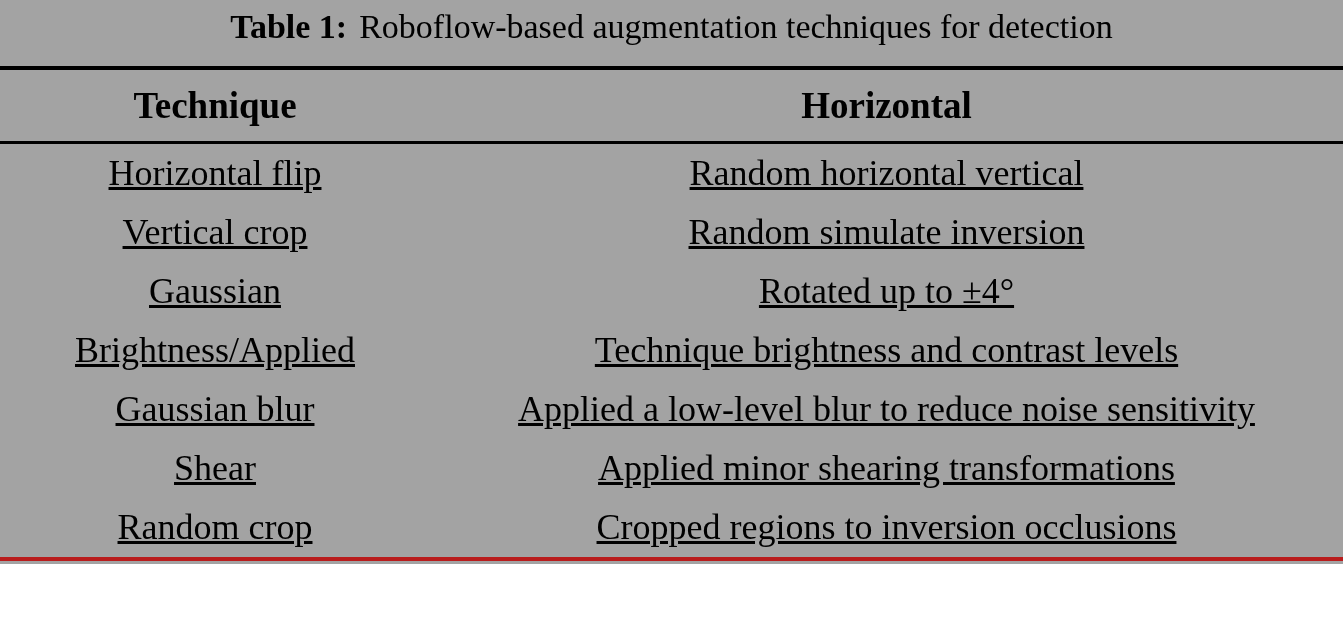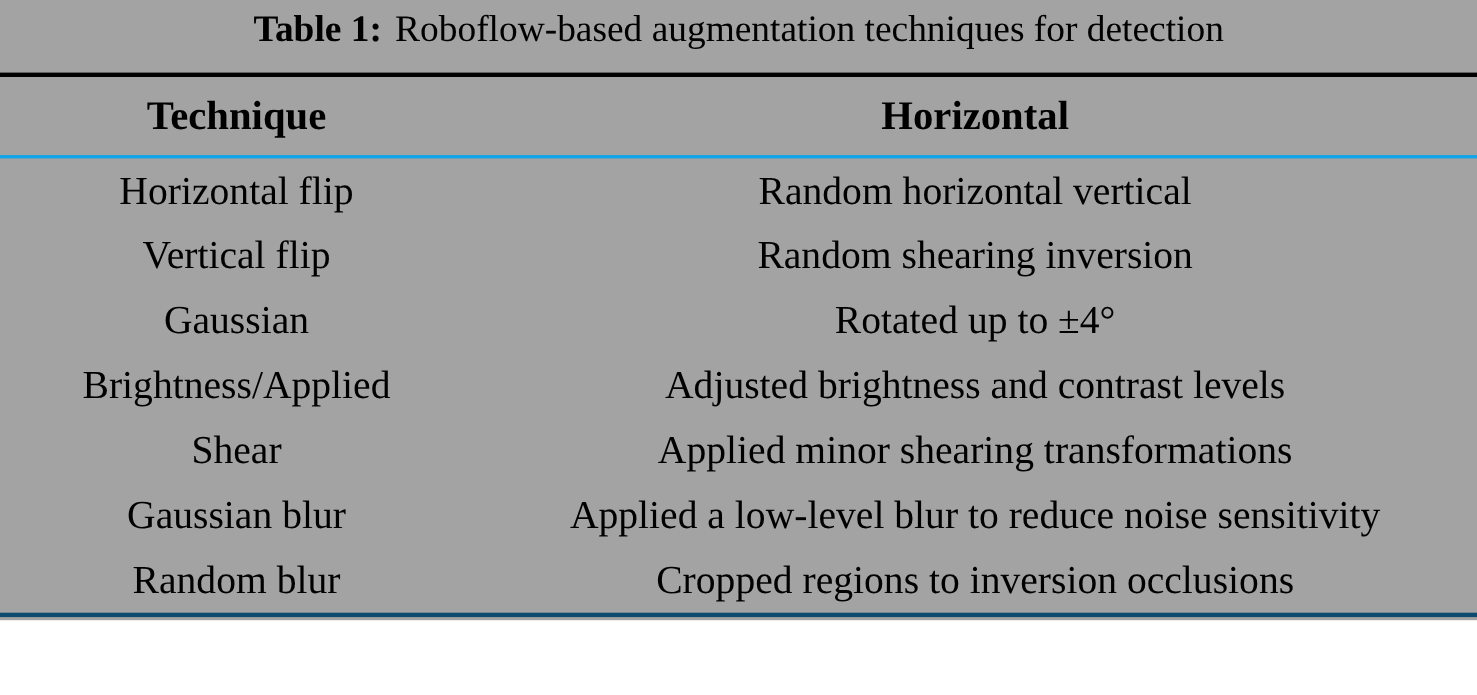--- a/index.html
+++ b/index.html
@@ -33,24 +33,25 @@
     margin-top: 18px;
     border-collapse: collapse;
     table-layout: fixed;
   }
   table.paper-table col.col-technique { width: 430px; }
   table.paper-table col.col-description { width: 913px; }
 
   
   thead tr.header-row {
     border-top: 4px solid #000000;
-    border-bottom: 3px solid #0ea5e9;
+    border-bottom: 3px solid #000000;
   }
   tbody {
-    border-bottom: 4px solid #0c4a6e;
+    border-bottom: 4px solid #b91c1c;
+    text-decoration: underline;
   }
 
   thead th {
     font-size: 37px;
     font-weight: 700;
     text-align: center;
     height: 71px;
     line-height: 71px;
     padding: 0;
     white-space: nowrap;
@@ -84,39 +85,39 @@
         <th>Technique</th>
         <th>Horizontal</th>
       </tr>
     </thead>
     <tbody>
       <tr>
         <td>Horizontal flip</td>
         <td>Random horizontal vertical</td>
       </tr>
       <tr>
-        <td>Vertical flip</td>
-        <td>Random shearing inversion</td>
+        <td>Vertical crop</td>
+        <td>Random simulate inversion</td>
       </tr>
       <tr>
         <td>Gaussian</td>
         <td>Rotated up to ±4°</td>
       </tr>
       <tr>
         <td>Brightness/Applied</td>
-        <td>Adjusted brightness and contrast levels</td>
+        <td>Technique brightness and contrast levels</td>
+      </tr>
+      <tr>
+        <td>Gaussian blur</td>
+        <td>Applied a low-level blur to reduce noise sensitivity</td>
       </tr>
       <tr>
         <td>Shear</td>
         <td>Applied minor shearing transformations</td>
       </tr>
       <tr>
-        <td>Gaussian blur</td>
-        <td>Applied a low-level blur to reduce noise sensitivity</td>
-      </tr>
-      <tr>
-        <td>Random blur</td>
+        <td>Random crop</td>
         <td>Cropped regions to inversion occlusions</td>
       </tr>
     </tbody>
   </table>
 
 </div>
 
 </body></html>

